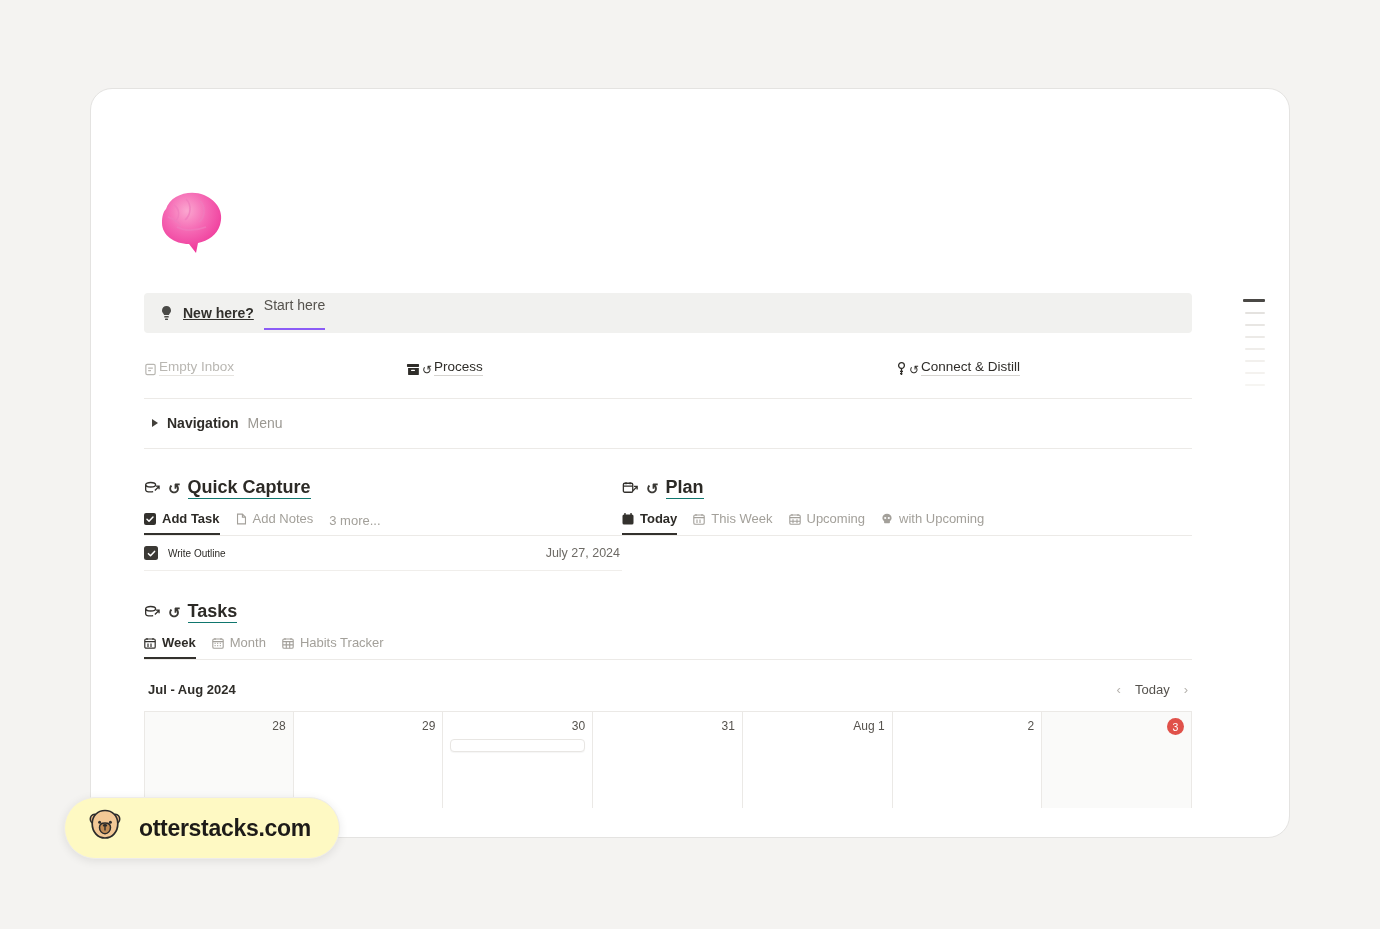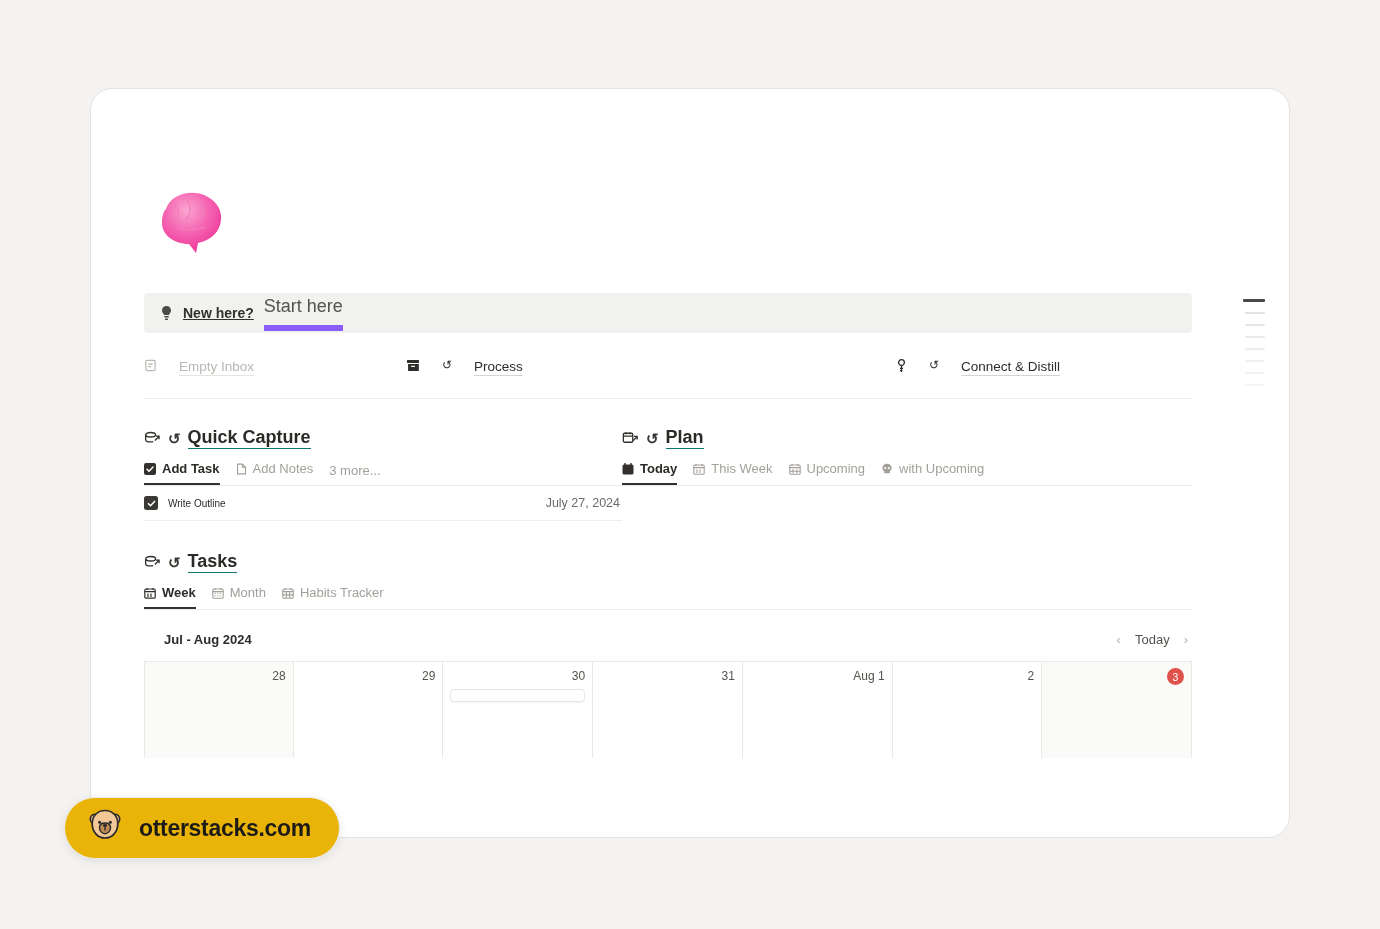--- a/index.html
+++ b/index.html
@@ -84,45 +84,45 @@
     gap: 10px;
   }
   .callout .bulb { color: #4a4a47; display: flex; align-items: center; }
   .callout-text {
     font-size: 14px;
     color: #32302c;
     font-weight: 700;
     text-decoration: underline;
   }
   .callout-link {
-    font-size: 18px;
+    font-size: 14px;
     color: #55524d;
     font-weight: 400;
-    border-bottom: 6px solid #8b5cf6;
-    padding-bottom: 8px;
+    border-bottom: 2px solid #8b5cf6;
+    padding-bottom: 15px;
     cursor: pointer;
   }
 
   
   .action-row {
     display: flex;
     margin-top: 26px;
     padding-bottom: 22px;
     border-bottom: 1px solid #eceae7;
     align-items: flex-start;
   }
   .action-col { display: flex; align-items: center; }
   .col-a { width: 262px; }
   .col-b { width: 490px; }
   .col-c { flex: 1; }
 
   .action-item {
     display: flex;
-    align-items: flex-start;
-    gap: 22px;
+    align-items: flex-end;
+    gap: 2px;
     font-size: 13.5px;
     cursor: pointer;
   }
   .action-item .ic { display: flex; align-items: center; }
   .action-item .lbl { border-bottom: 1px solid #d6d4d0; padding-bottom: 1px; }
 
   .action-item.dim { color: #b9b7b2; }
   .action-item.dim .lbl { border-bottom-color: #e6e4e0; }
   .action-item.strong { color: #2f2d29; }
 
@@ -217,21 +217,20 @@
 
   
   .tasks-section { margin-top: 30px; }
 
   .cal-head {
     display: flex;
     align-items: center;
     margin-top: 16px;
     padding: 0 4px 0 4px;
     height: 26px;
-    margin-left: 16px;
   }
   .cal-month { font-size: 13px; font-weight: 700; color: #2f2d29; }
   .cal-nav { margin-left: auto; display: flex; align-items: center; gap: 14px; }
   .cal-nav .chev { color: #b5b2ad; font-size: 13px; cursor: pointer; line-height: 1; }
   .cal-today { font-size: 13px; color: #55524d; cursor: pointer; }
 
   .cal-grid { margin-top: 9px; }
   .cal-dow {
     display: grid;
     grid-template-columns: repeat(7, 1fr);
@@ -300,21 +299,21 @@
     align-items: flex-end;
   }
   .toc i { display: block; height: 2px; border-radius: 1px; }
 
   
   .watermark {
     position: absolute;
     left: 64px;
     top: 797px;
     height: 62px;
-    background: #eab308;
+    background: #fef9c3;
     border-radius: 34px;
     display: flex;
     align-items: center;
     gap: 14px;
     padding: 0 28px 0 20px;
     box-shadow: 0 2px 10px rgba(0,0,0,0.09);
     border: 1px solid #eeecea;
   }
   .wm-text {
     font-size: 23px;
@@ -405,20 +404,25 @@
                   <path d="M5.5 6.5v6.4M4 9.4h3M4 11.6h2.4"></path>
                 </svg>
               </span>
               <span class="recur">↺</span>
               <span class="lbl">Connect &amp; Distill</span>
             </div>
           </div>
 
         </div>
 
+        <div class="nav-toggle">
+          <span class="tri"></span>
+          <span class="nav-label">Navigation</span>
+          <span class="nav-label-sub">Menu</span>
+        </div>
 
         <div class="db-row">
 
           <div class="db-left">
             <div class="db-title">
               <span class="db-icon">
                 <svg width="17" height="15" viewBox="0 0 18 16" fill="none" stroke="currentColor" stroke-width="1.4">
                   <ellipse cx="7" cy="4" rx="5.3" ry="2.4"></ellipse>
                   <path d="M1.7 4v5.2c0 1.3 2.4 2.4 5.3 2.4 1 0 1.9-.1 2.7-.3"></path>
                   <path d="M11.5 10.2l4.4-4.4M12.6 5.5h3.4v3.4"></path>

